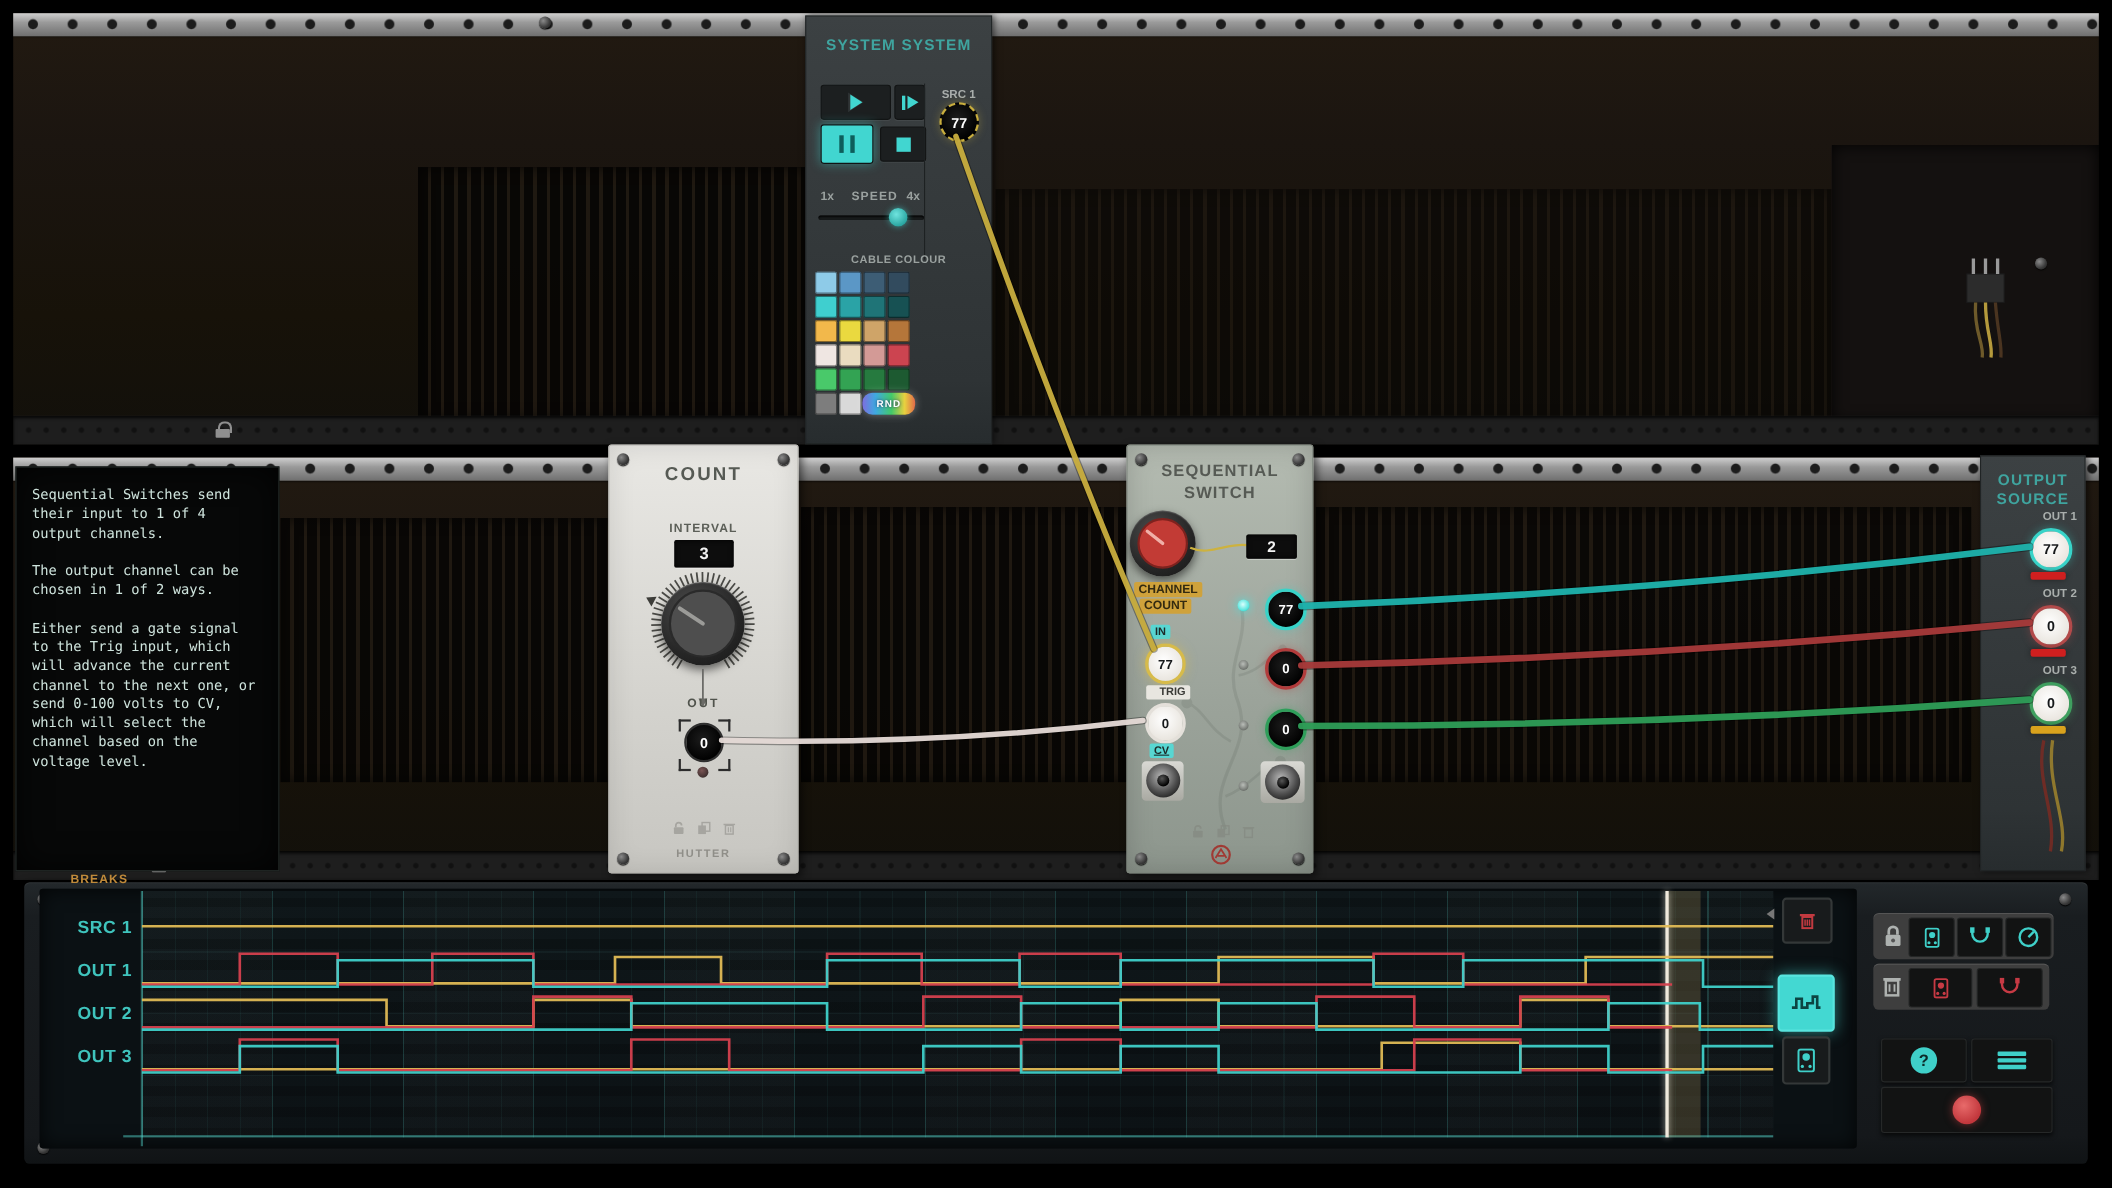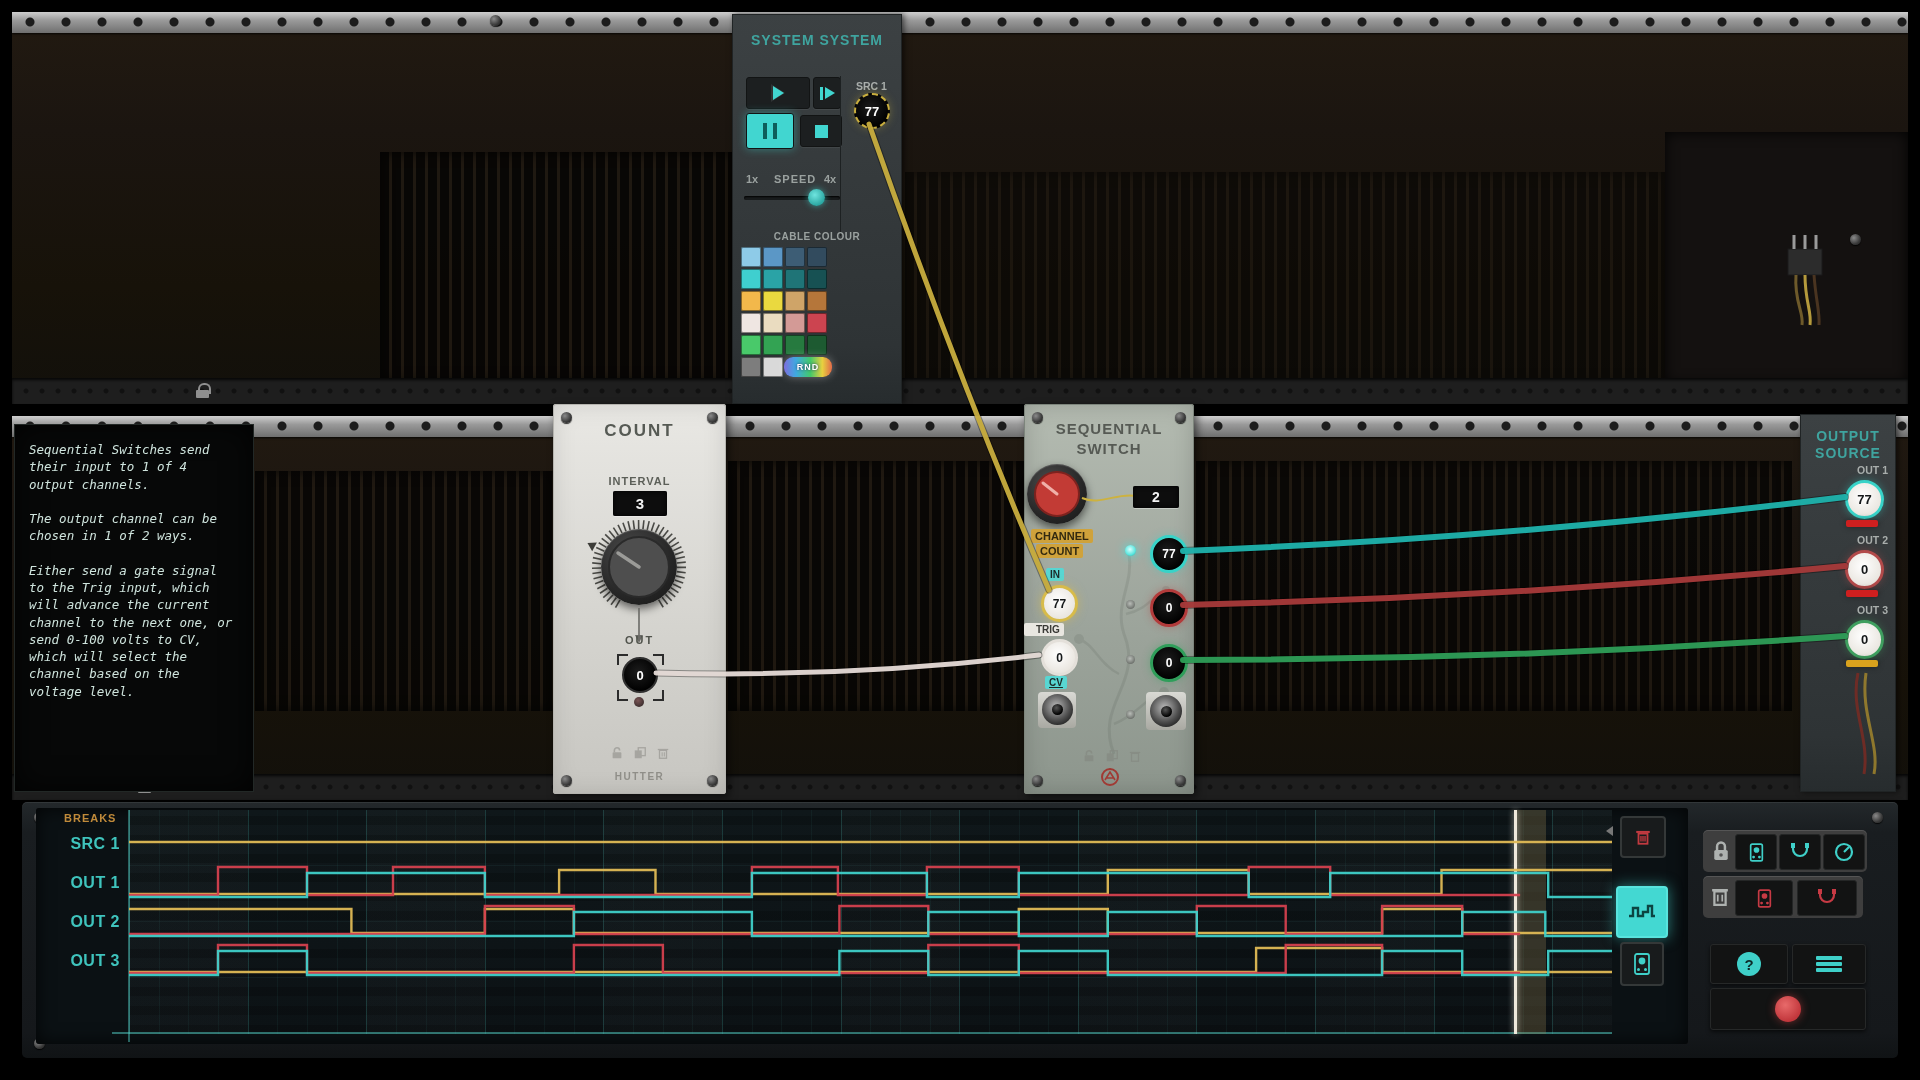--- a/index.html
+++ b/index.html
@@ -182,21 +182,21 @@
         <div class="shackle"></div>
         <div class="body"></div>
       </div>
     <div class="padlock" style="left:1826px;top:340px;">
         <div class="shackle"></div>
         <div class="body"></div>
       </div>
   </div>
 
 
-  <div class="tutorial" style="left:14px;top:424px;width:238px;height:366px;font-style:italic;">
+  <div class="tutorial" style="left:14px;top:424px;width:238px;height:366px;">
     <div class="tt-body" style="margin-top:16px;">Sequential Switches send their input to 1 of 4 output channels.
 
 The output channel can be chosen in 1 of 2 ways.
 
 Either send a gate signal to the Trig input, which will advance the current channel to the next one, or send 0-100 volts to CV, which will select the channel based on the voltage level.</div>
   </div>
 
   <div class="dark-panel" style="left:732px;top:14px;width:170px;height:390px;">
     <div class="panel-title abs" style="left:0;top:18px;width:100%;font-size:14px;">SYSTEM SYSTEM</div>
 
@@ -390,21 +390,21 @@
       <span>2</span>
     </div>
     <div class="tag" style="left:7px;top:125px;background:#cfa23b;color:#332a10;font-size:11px;">CHANNEL</div>
     <div class="tag" style="left:12px;top:140px;background:#cfa23b;color:#332a10;font-size:11px;">COUNT</div>
 
     <div class="tag" style="left:22px;top:164px;background:#58d6d2;">IN</div>
     <div class="jack white" style="left:17px;top:181px;width:31px;height:31px;font-size:12px;border:3px solid #d7bb4a;box-shadow:0 0 10px rgba(215,187,74,.55);">
       <span>77</span>
     </div>
 
-    <div class="tag" style="left:0;top:219px;background:#e8e6e0;color:#3a3a36;padding-left:12px;">TRIG</div>
+    <div class="tag" style="left:18px;top:219px;background:#e8e6e0;color:#3a3a36;padding-left:12px;">TRIG</div>
     <div class="jack white" style="left:17px;top:235px;width:31px;height:31px;font-size:12px;border:3px solid #e4e0da;">
       <span>0</span>
     </div>
 
     <div class="tag" style="left:21px;top:272px;background:#58d6d2;text-decoration:underline;">CV</div>
     <div class="abs" style="left:14px;top:288px;width:38px;height:36px;background:linear-gradient(180deg,#d9d9d4,#a9a9a2);border-radius:4px;"></div>
     <div class="jack metal" style="left:18px;top:290px;width:31px;height:31px;"></div>
 
     <div class="led" style="left:101px;top:141px;width:11px;height:11px;background:radial-gradient(circle at 45% 40%,#d8fffd,#5ae6df 60%,#23a29b);box-shadow:0 0 10px #4adfdb;"></div>
     <div class="jack dark" style="left: 126px; top: 131px; width: 32px; height: 32px; font-size: 12px; border: 3px solid rgb(56, 211, 200); box-shadow: rgba(56, 211, 200, 0.4) 0px 0px 9px;">
@@ -483,21 +483,21 @@
       <path d="M1183 660 Q1514 660 1845 636" stroke="#2e9e57" stroke-width="6" fill="none" stroke-linecap="round" opacity="0.95" style="pointer-events:stroke"></path>
     </svg>
 
   <div class="scope-frame">
     <div class="screw" style="left:12px;top:10px;"></div>
     <div class="screw" style="left:12px;top:236px;"></div>
     <div class="screw" style="left:1850px;top:10px;"></div>
     <div class="scope-inner"></div>
   </div>
 
-  <div class="breaks-label" style="left:64px;top:812px;z-index:20;text-align:right;">BREAKS</div>
+  <div class="breaks-label" style="left:64px;top:794px;z-index:20;text-align:right;">BREAKS</div>
   <div class="row-label" style="left:40px;top:835px;z-index:20;">SRC 1</div>
   <div class="row-label" style="left:40px;top:874px;z-index:20;">OUT 1</div>
   <div class="row-label" style="left:40px;top:913px;z-index:20;">OUT 2</div>
   <div class="row-label" style="left:40px;top:952px;z-index:20;">OUT 3</div>
 
   <div class="scope-grid abs" style="left:129px;top:810px;width:1483px;height:224px;z-index:10;"></div>
   <div class="abs" style="left:128px;top:810px;width:2px;height:232px;background:rgba(82,209,200,.45);z-index:12;"></div>
   <div class="abs" style="left:112px;top:1032px;width:1500px;height:2px;background:rgba(82,209,200,.5);z-index:12;"></div>
 
   <div class="abs" style="left:1516px;top:810px;width:30px;height:224px;background:rgba(150,128,82,.30);z-index:14;"></div>

